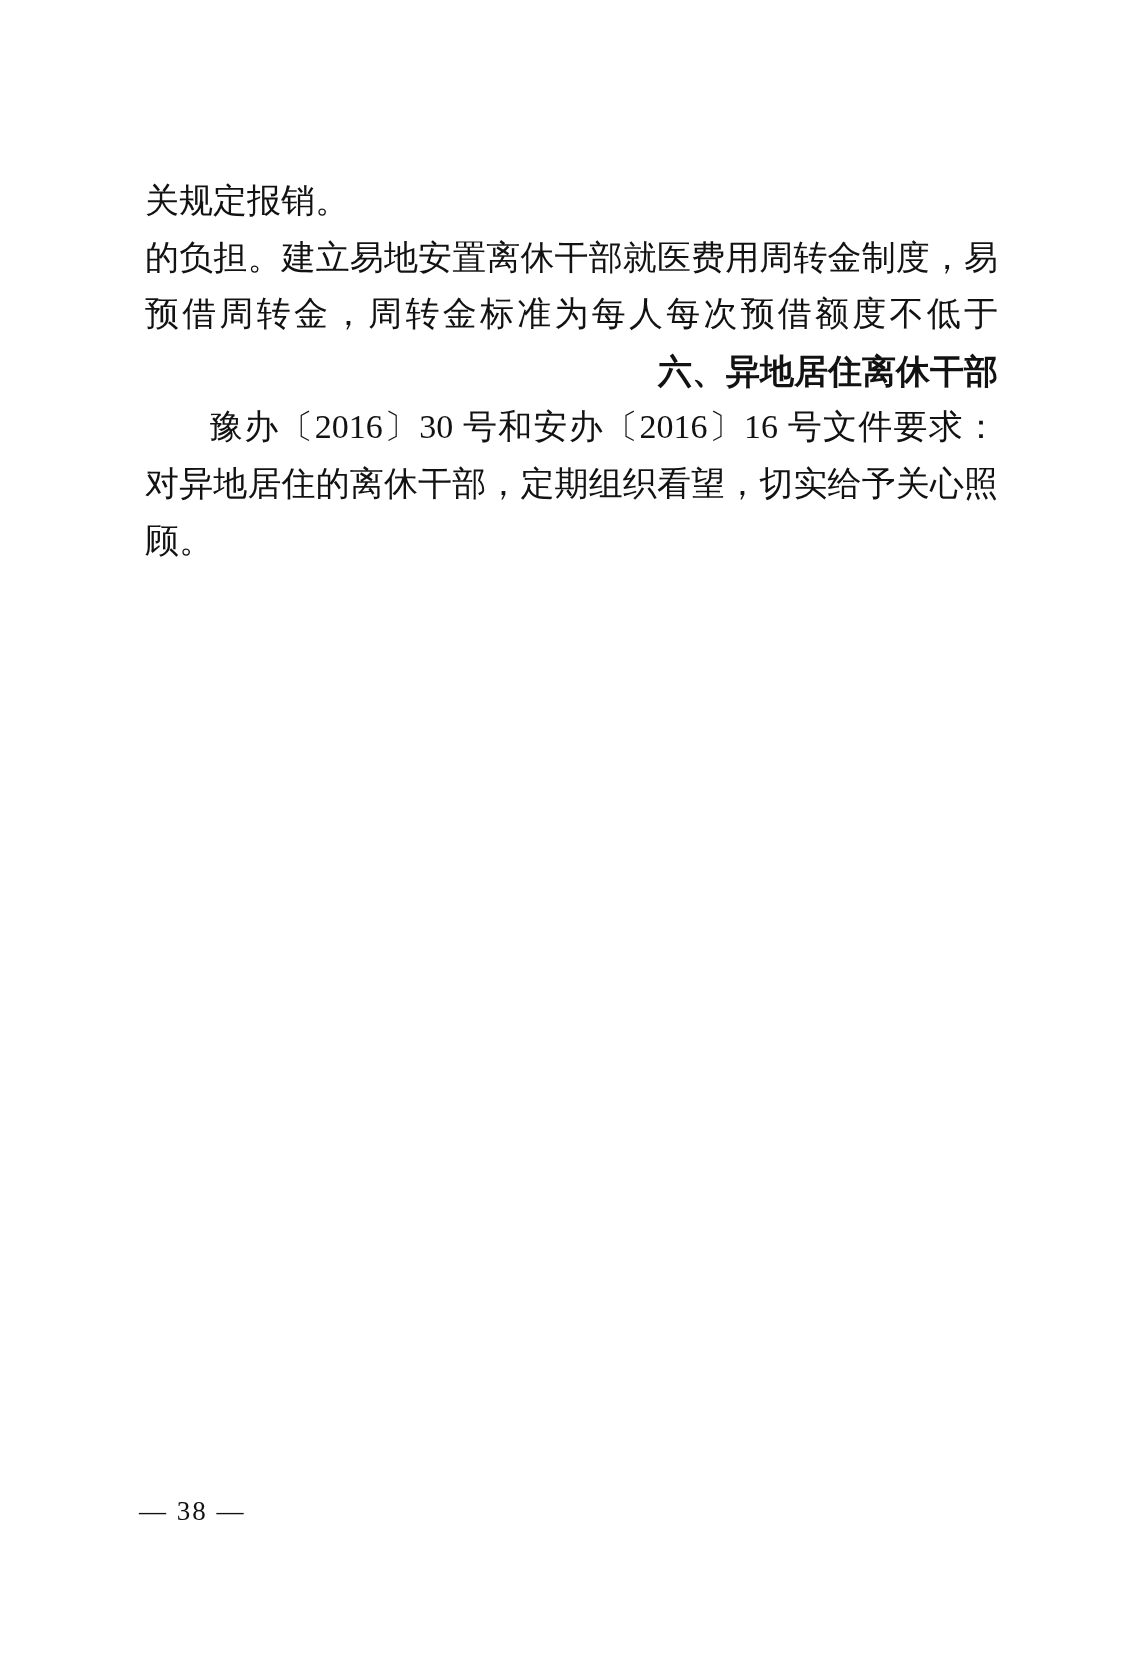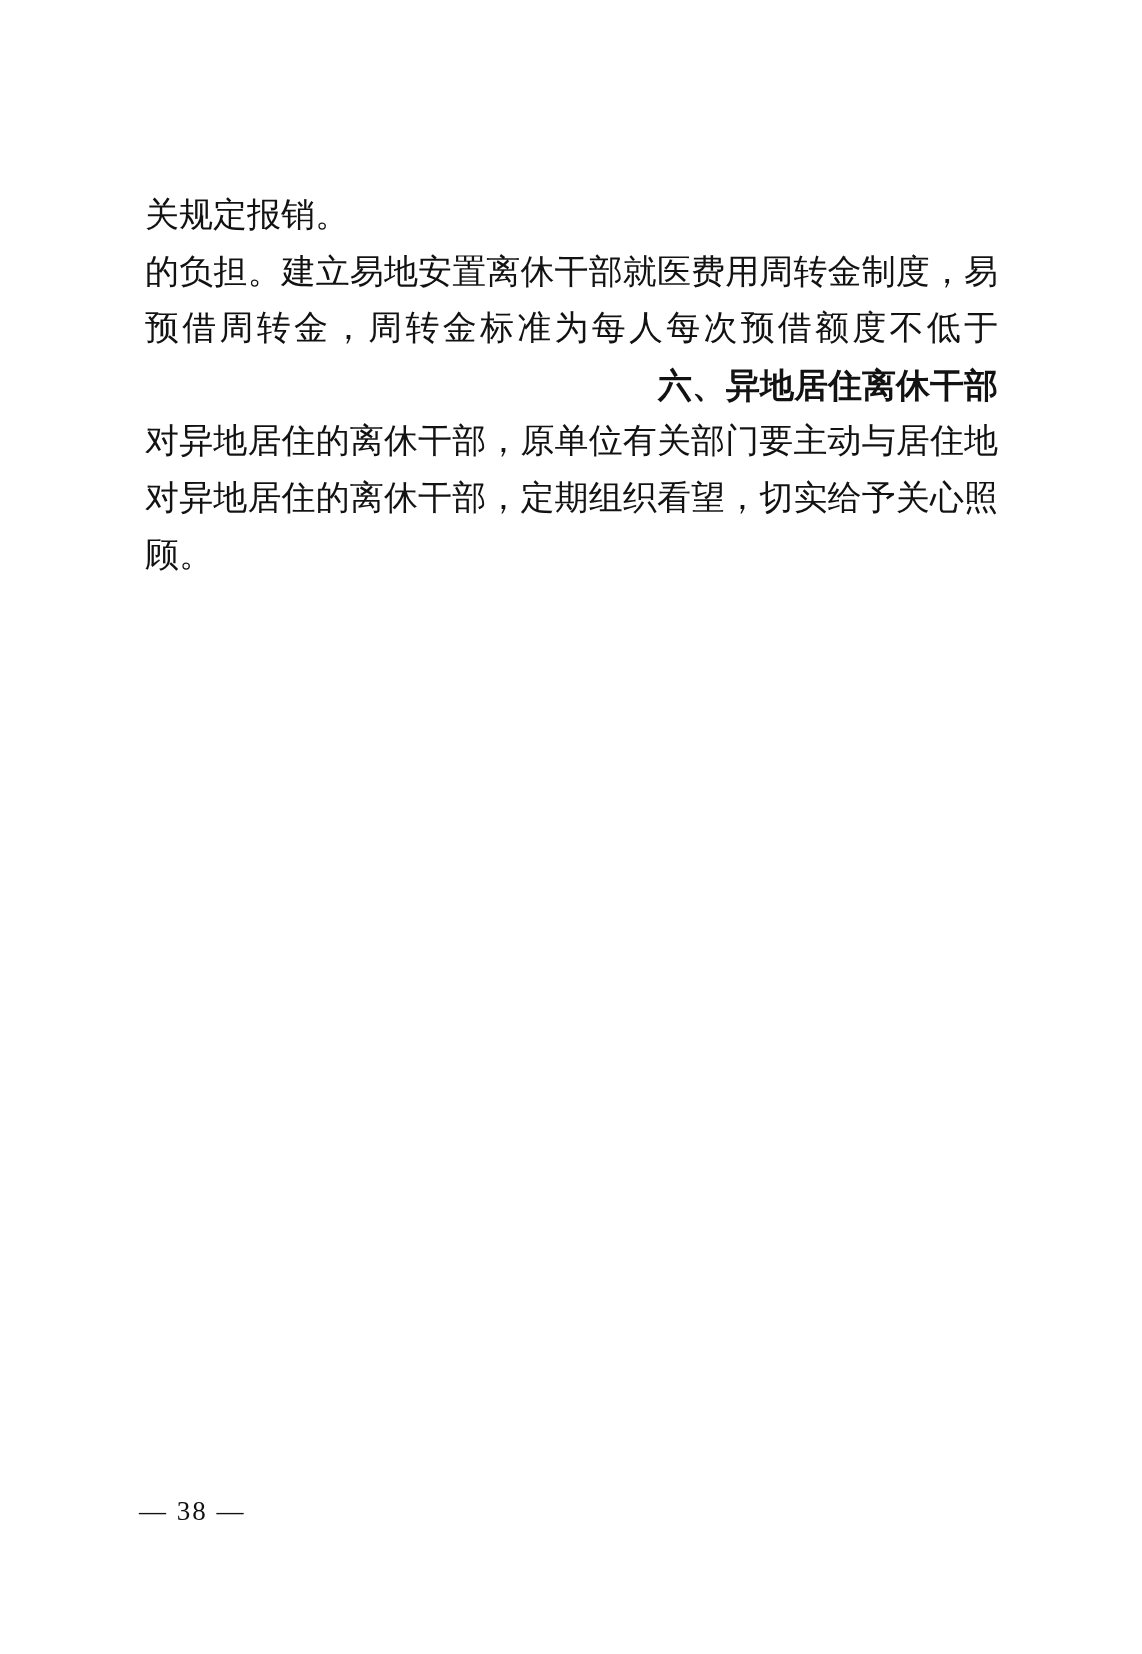--- a/index.html
+++ b/index.html
@@ -10,21 +10,21 @@
   .page {
     position: relative;
     width: 1142px;
     height: 1654px;
     background: #ffffff;
     overflow: hidden;
   }
   .text-block {
     position: absolute;
     left: 145px;
-    top: 187px;
+    top: 173px;
     width: 853px;
     font-family: "Liberation Serif", "DejaVu Serif", serif;
     font-size: 34px;
     line-height: 56.6px;
     color: #121212;
   }
   .line {
     height: 56.6px;
     text-align: left;
     white-space: nowrap;
@@ -63,22 +63,22 @@
 
 
     <div class="line fill">的负担。建立易地安置离休干部就医费用周转金制度，易</div>
 
 
     <div class="line fill">预借周转金，周转金标准为每人每次预借额度不低于</div>
 
 
     <div class="line heading indent">六、异地居住离休干部</div>
 
+    <div class="line fill indent">豫办〔2016〕30 号和安办〔2016〕16 号文件要求：</div>
 
-    <div class="line fill">对异地居住的离休干部，原单位有关部门要主动与居住地</div>
 
     <div class="line fill">对异地居住的离休干部，定期组织看望，切实给予关心照</div>
 
     <div class="line">顾。</div>
   </div>
 
   <div class="footer">— 38 —</div>
 
 </div>
 

